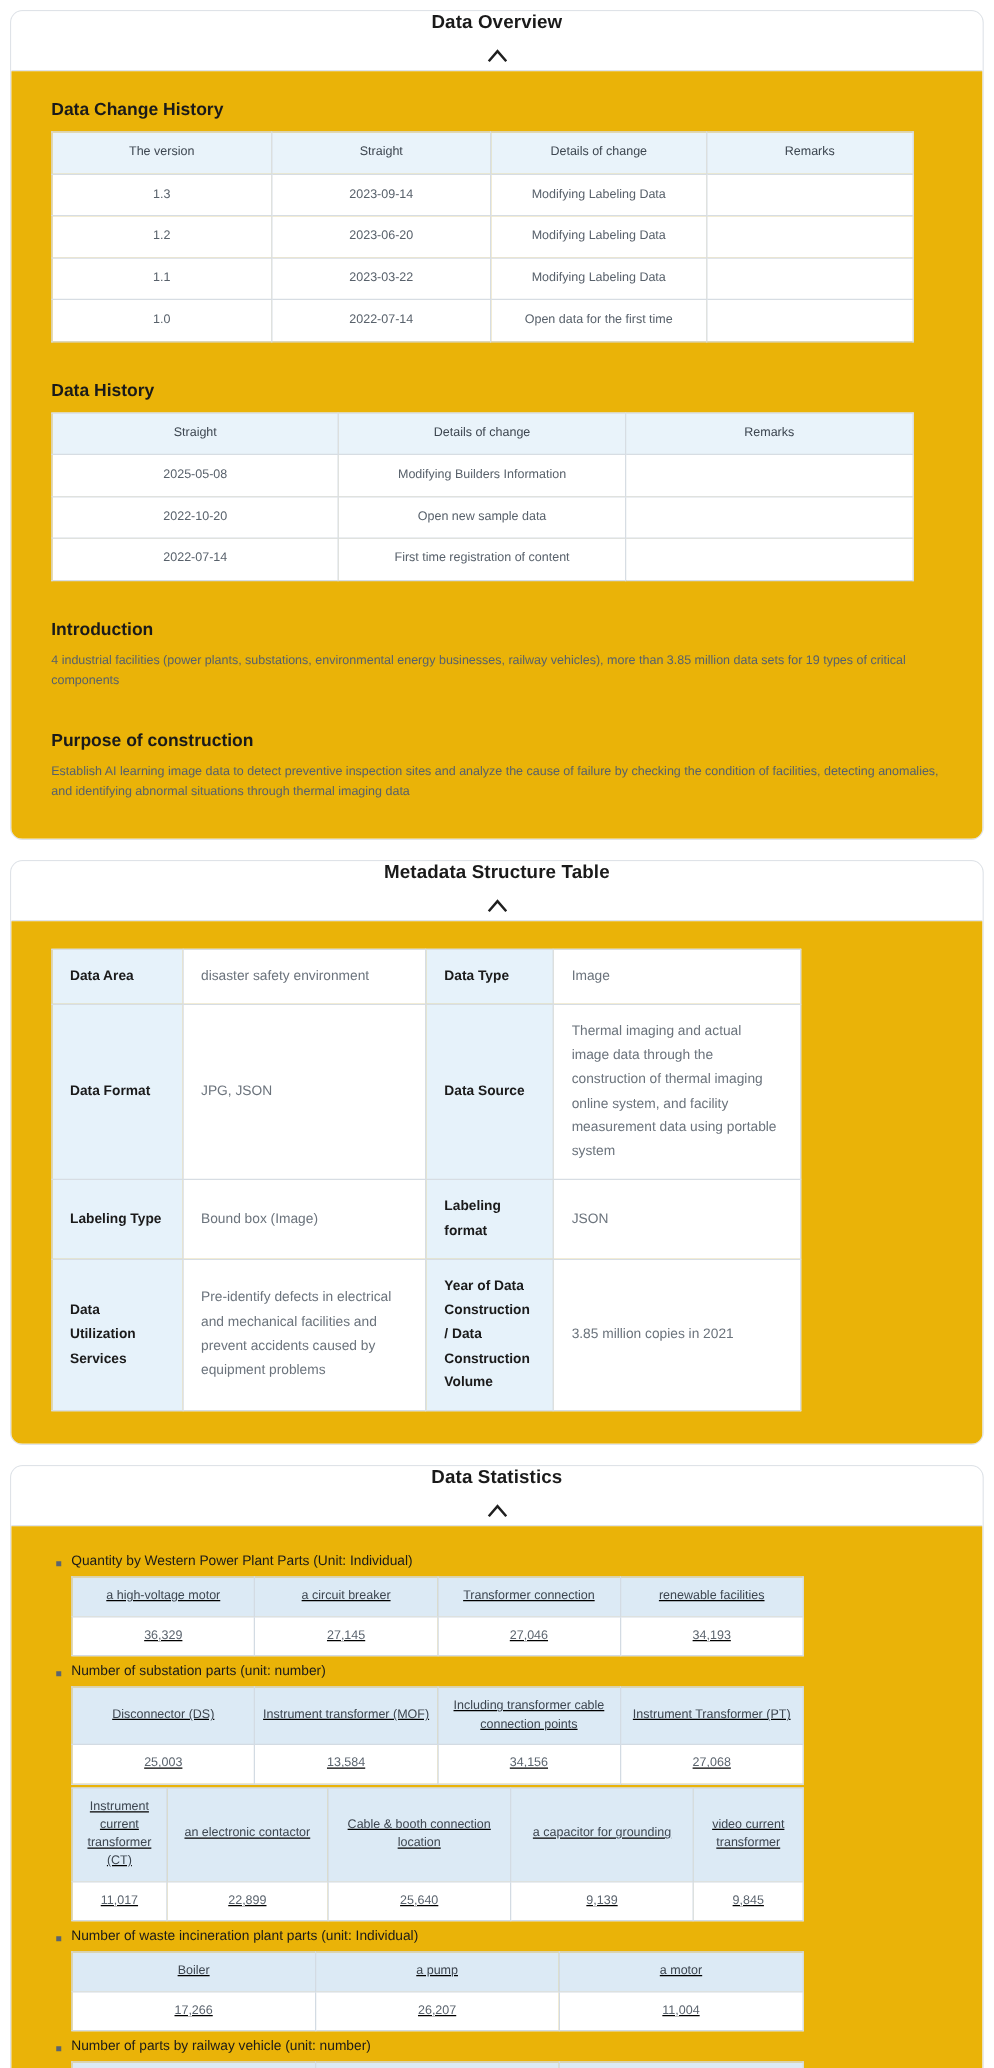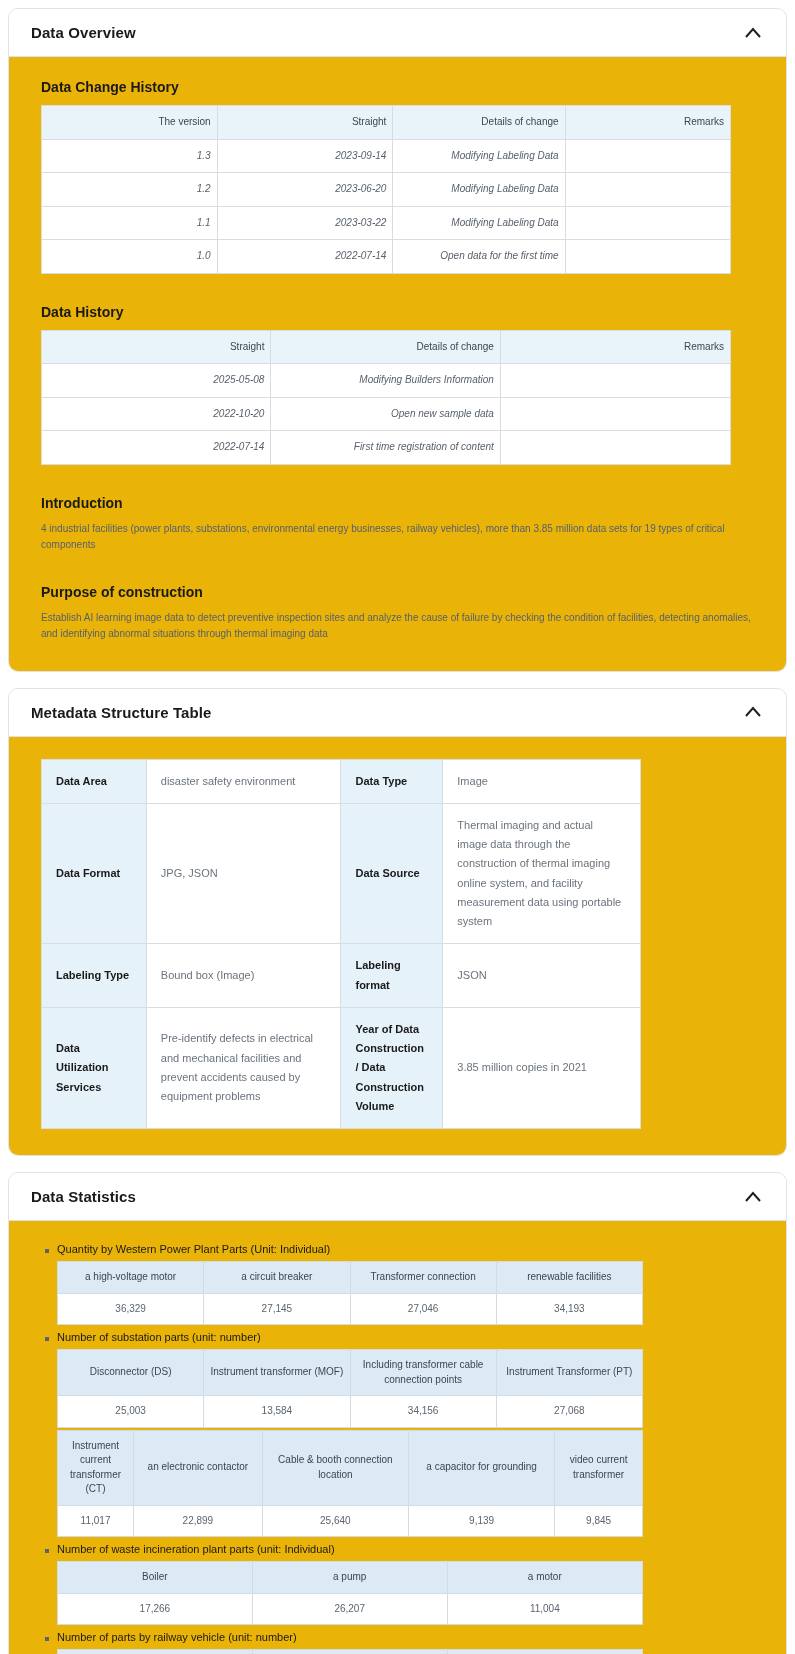--- a/index.html
+++ b/index.html
@@ -24,20 +24,21 @@
   }
 
   .card-header {
     height: 48px;
     display: flex;
     align-items: center;
     justify-content: space-between;
     padding: 0 22px;
     background: #ffffff;
     border-bottom: 1px solid #dfe3e8;
+    flex-direction: column;
   }
   .card-title {
     font-size: 15px;
     font-weight: bold;
     color: #1a1a1a;
     letter-spacing: 0.1px;
   }
   .chevron {
     width: 22px;
     height: 22px;
@@ -72,34 +73,34 @@
     border-collapse: collapse;
     width: 690px;
     margin: 0 0 0 10px;
     table-layout: fixed;
   }
   table.grid th,
   table.grid td {
     border: 1px solid #d7dde3;
     font-size: 10px;
     color: #58616b;
-    text-align: right;
+    text-align: center;
     padding: 9px 6px;
     font-weight: normal;
     line-height: 1.45;
     background: #ffffff;
   }
   table.grid th {
     background: #e9f3fa;
     color: #3d4650;
   }
 
   
   table.hist th { height: 26px; }
-  table.hist td { height: 32px; font-style: italic; }
+  table.hist td { height: 32px; }
 
   
   table.meta {
     border-collapse: collapse;
     width: 600px;
     margin: 0 0 0 10px;
     table-layout: fixed;
   }
   table.meta td {
     border: 1px solid #d7dde3;
@@ -142,20 +143,21 @@
     font-size: 11px;
     color: #1a1a1a;
     display: block;
     margin-bottom: 6px;
   }
   table.stat {
     border-collapse: collapse;
     width: 586px;
     table-layout: fixed;
     margin-bottom: 2px;
+    text-decoration: underline;
   }
   table.stat th,
   table.stat td {
     border: 1px solid #d3dbe3;
     font-size: 10px;
     font-weight: normal;
     color: #5b646e;
     text-align: center;
     padding: 8px 4px;
     line-height: 1.45;

